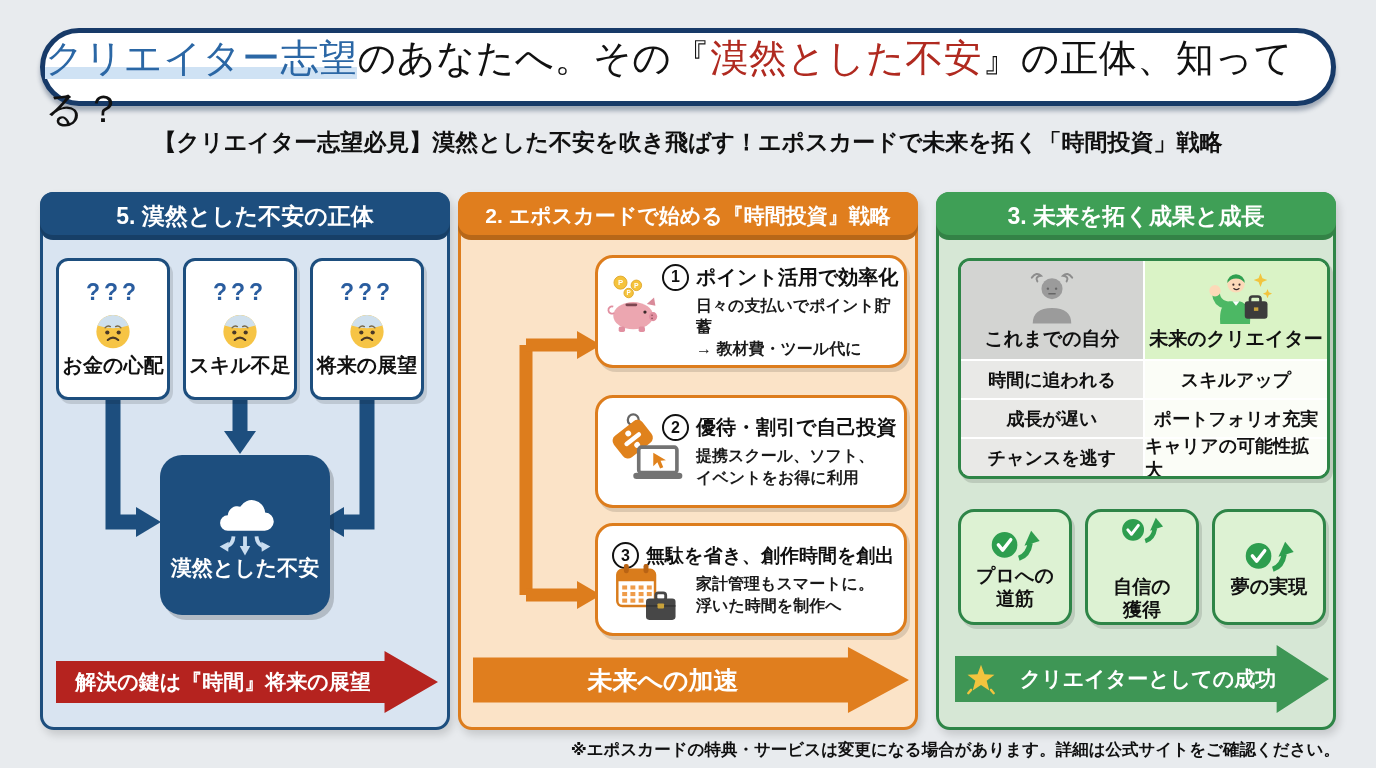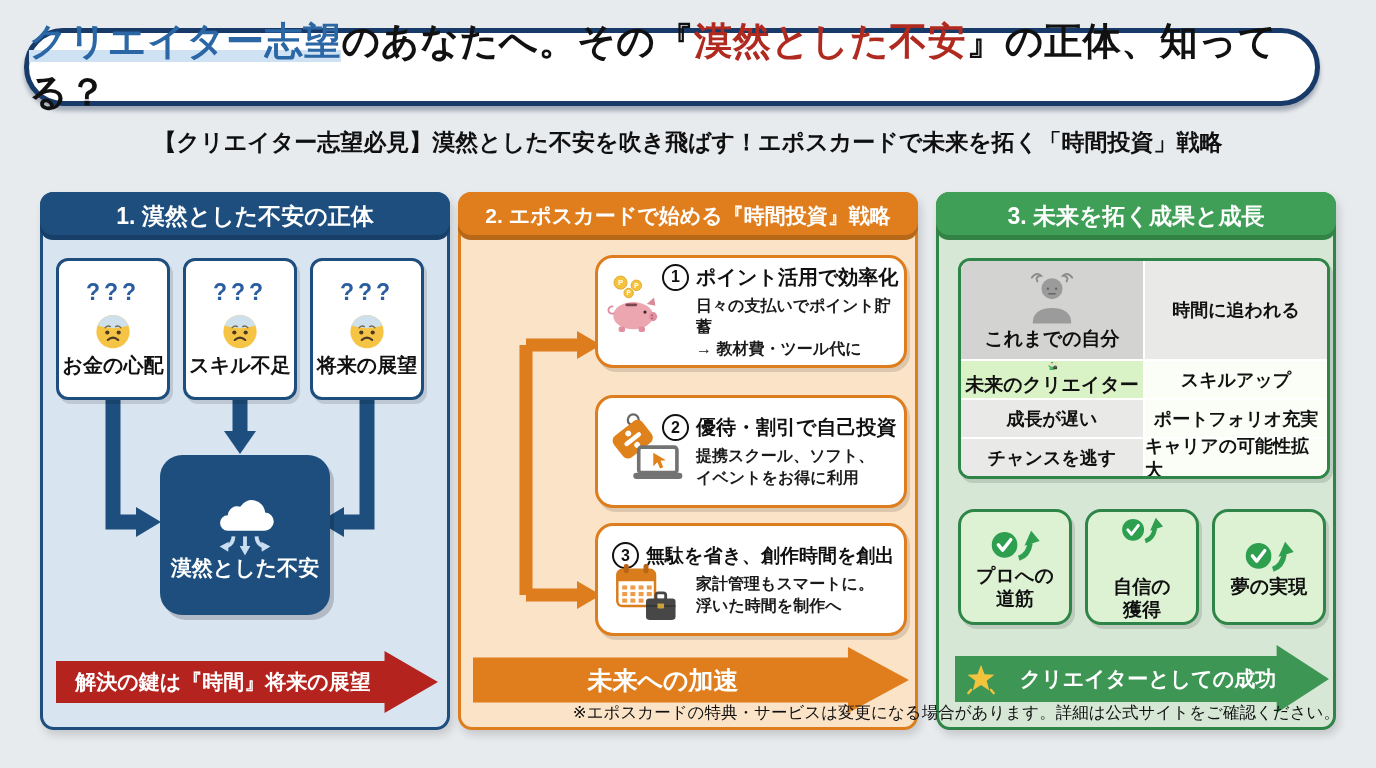--- a/index.html
+++ b/index.html
@@ -4,35 +4,35 @@
 <style>
   html,body{margin:0;padding:0;}
   #canvas{
     position:relative; width:1376px; height:768px; overflow:hidden;
     background:#e8ebee;
     font-family:"Liberation Sans","DejaVu Sans",sans-serif;
     color:#111;
   }
   
   .title-banner{
-    position:absolute; left:24px; top:28px; width:1296px; height:78px;
+    position:absolute; left:40px; top:28px; width:1296px; height:78px;
     background:#ffffff; border:5px solid #173a68; border-radius:42px;
-    display:flex; align-items:center; justify-content:center;
+    display:flex; align-items:flex-start; justify-content:center;
     box-shadow:0 5px 4px rgba(30,50,80,.35);
-    font-size:38px; font-weight:bold; letter-spacing:.5px; box-sizing:border-box;
+    font-size:38px; font-weight:normal; letter-spacing:.5px; box-sizing:border-box;
   }
   .t-blue{color:#2b67a5; background:linear-gradient(transparent 72%, #cfe2f4 72%);}
   .t-red{color:#b02a20;}
   .subtitle{
     position:absolute; left:0; top:127px; width:100%;
     text-align:center; font-size:23px; font-weight:bold; color:#101010;
   }
   .footnote{
-    position:absolute; right:36px; top:702px;
-    font-size:16.5px; font-weight:normal; color:#101010;
+    position:absolute; right:36px; top:739px;
+    font-size:16.5px; font-weight:bold; color:#101010;
   }
   
   .col{position:absolute; top:192px; height:538px; border-radius:14px; box-sizing:border-box;
        box-shadow:3px 5px 8px rgba(0,0,0,.15);}
   .col1{left:40px; width:410px; background:#d9e4f1; border:3px solid #1d4e7e;}
   .col2{left:458px; width:460px; background:#fbe3c7; border:3px solid #dd7d1d;}
   .col3{left:936px; width:400px; background:#d6e7d5; border:3px solid #2e8547;}
   .col-header{
     position:absolute; left:-3px; top:-3px; right:-3px; height:48px;
     border-radius:13px; color:#fff; font-weight:bold;
@@ -145,21 +145,21 @@
 <div id="canvas">
 
   <div class="title-banner">
     <span>
       <span class="t-blue">クリエイター志望</span><span>のあなたへ。その</span><span>『</span><span class="t-red">漠然とした不安</span><span>』</span><span>の正体、知ってる？</span>
     </span>
   </div>
   <div class="subtitle">【クリエイター志望必見】漠然とした不安を吹き飛ばす！エポスカードで未来を拓く「時間投資」戦略</div>
 
   <section class="col col1">
-    <div class="col-header">1. 漠然とした不安の正体</div>
+    <div class="col-header">5. 漠然とした不安の正体</div>
 
     <svg class="flow-svg" viewBox="0 0 404 532">
       <g stroke="#1d4e7e" stroke-width="15" fill="none">
         <path d="M70,205 V327 H93"></path>
         <path d="M197,205 V236"></path>
         <path d="M324,205 V327 H301"></path>
       </g>
       <g fill="#1d4e7e">
         <polygon points="93,312 93,342 118,327"></polygon>
         <polygon points="181,236 213,236 197,259"></polygon>
@@ -346,40 +346,40 @@
             <path d="M58,10 q-5,-7 -10,-2 q7,1 4,6"></path>
           </g>
           <circle cx="36" cy="22" r="11.5" fill="#9b9b9b"></circle>
           <path d="M15,60 q0,-17 21,-17 q21,0 21,17 z" fill="#9b9b9b"></path>
           <circle cx="31.5" cy="22" r="1.3" fill="#666"></circle>
             <circle cx="40.5" cy="22" r="1.3" fill="#666"></circle>
           <path d="M32,27.5 h8" stroke="#666" stroke-width="1.6"></path>
         </svg>
         <span>これまでの自分</span>
       </div>
-      <div class="ct-cell ct-past">時間に追われる</div>
       <div class="ct-cell ct-head ct-future-head">
         <svg width="78" height="56" viewBox="0 0 84 64">
           <path d="M70,6 l2.2,5.6 5.6,2.2 -5.6,2.2 -2.2,5.6 -2.2,-5.6 -5.6,-2.2 5.6,-2.2 z" fill="#f2c43e"></path>
           <path d="M78,24 l1.5,3.8 3.8,1.5 -3.8,1.5 -1.5,3.8 -1.5,-3.8 -3.8,-1.5 3.8,-1.5 z" fill="#f2c43e"></path>
           <path d="M30,42 q-10,-2 -11,-13" stroke="#4cb864" stroke-width="9" fill="none" stroke-linecap="round"></path>
           <circle cx="18" cy="26" r="6.5" fill="#fcd9b8"></circle>
           <path d="M24,64 q-2,-22 10,-26 l12,0 q14,4 12,26 z" fill="#4cb864"></path>
           <path d="M38,38 l4,5 4,-5 z" fill="#ffffff"></path>
           <circle cx="42" cy="18" r="10" fill="#fcd9b8"></circle>
           <path d="M32,17 a10,10 0 0 1 20,0 q-4,-5 -10,-5 q-6,0 -10,5 z" fill="#2ea050"></path>
           <circle cx="39" cy="19" r="1.2" fill="#3a2a2a"></circle>
             <circle cx="46" cy="19" r="1.2" fill="#3a2a2a"></circle>
           <path d="M39.5,23.5 q3,2.5 6,0" stroke="#3a2a2a" stroke-width="1.4" fill="none" stroke-linecap="round"></path>
           <rect x="58" y="32.5" width="12" height="9" rx="3" fill="none" stroke="#3c3c3c" stroke-width="3"></rect>
           <rect x="52" y="38" width="26" height="20" rx="3.5" fill="#3c3c3c"></rect>
           <rect x="62.5" y="45" width="5" height="4" fill="#c9a23a"></rect>
         </svg>
         <span>未来のクリエイター</span>
       </div>
+      <div class="ct-cell ct-past">時間に追われる</div>
       <div class="ct-cell ct-future">スキルアップ</div>
       <div class="ct-cell ct-past">成長が遅い</div>
       <div class="ct-cell ct-future">ポートフォリオ充実</div>
       <div class="ct-cell ct-past">チャンスを逃す</div>
       <div class="ct-cell ct-future">キャリアの可能性拡大</div>
     </div>
 
     <div class="achieve-box" style="left:19px;align-items:center;">
       <svg width="54" height="38" viewBox="0 0 56 40">
         <circle cx="17" cy="22" r="13.5" fill="#2e9e4f"></circle>

